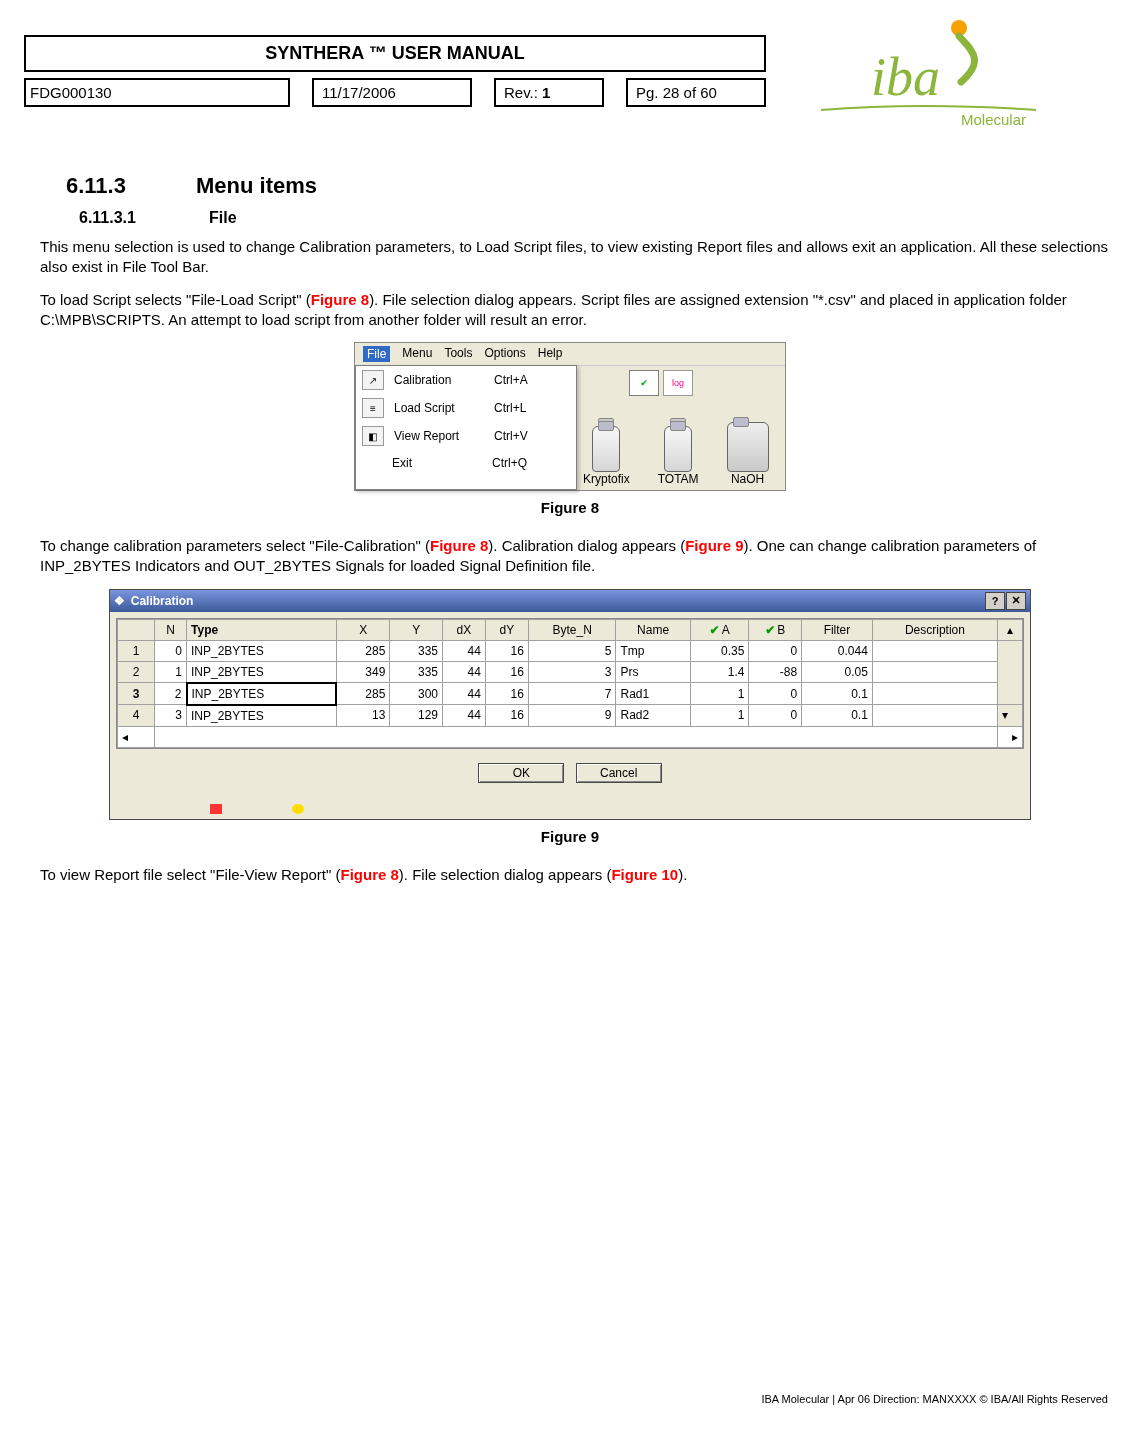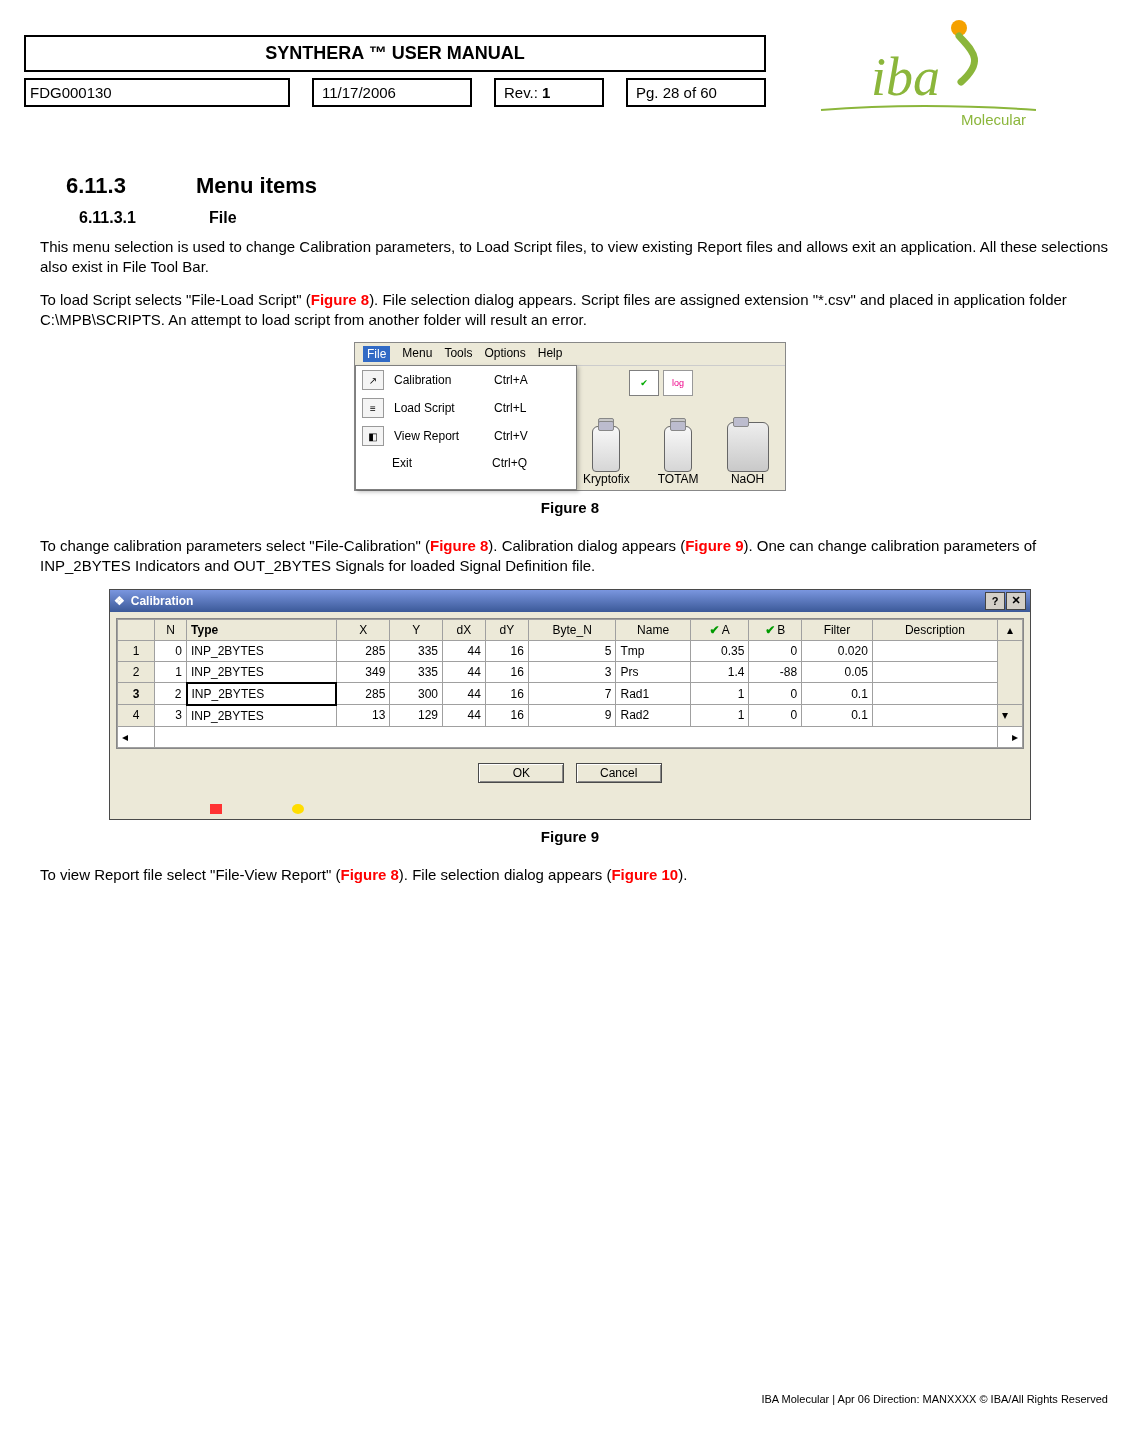--- a/index.html
+++ b/index.html
@@ -304,21 +304,21 @@
               <td class="num">0</td>
               <td>INP_2BYTES</td>
               <td class="num">285</td>
               <td class="num">335</td>
               <td class="num">44</td>
               <td class="num">16</td>
               <td class="num">5</td>
               <td>Tmp</td>
               <td class="num">0.35</td>
               <td class="num">0</td>
-              <td class="num">0.020</td>
+              <td class="num">0.044</td>
               <td></td>
               <td rowspan="3" style="background:#ece9d8"></td>
         </tr>
         <tr>
           <td class="rhead">2</td>
               <td class="num">1</td>
               <td>INP_2BYTES</td>
               <td class="num">349</td>
               <td class="num">335</td>
               <td class="num">44</td>

